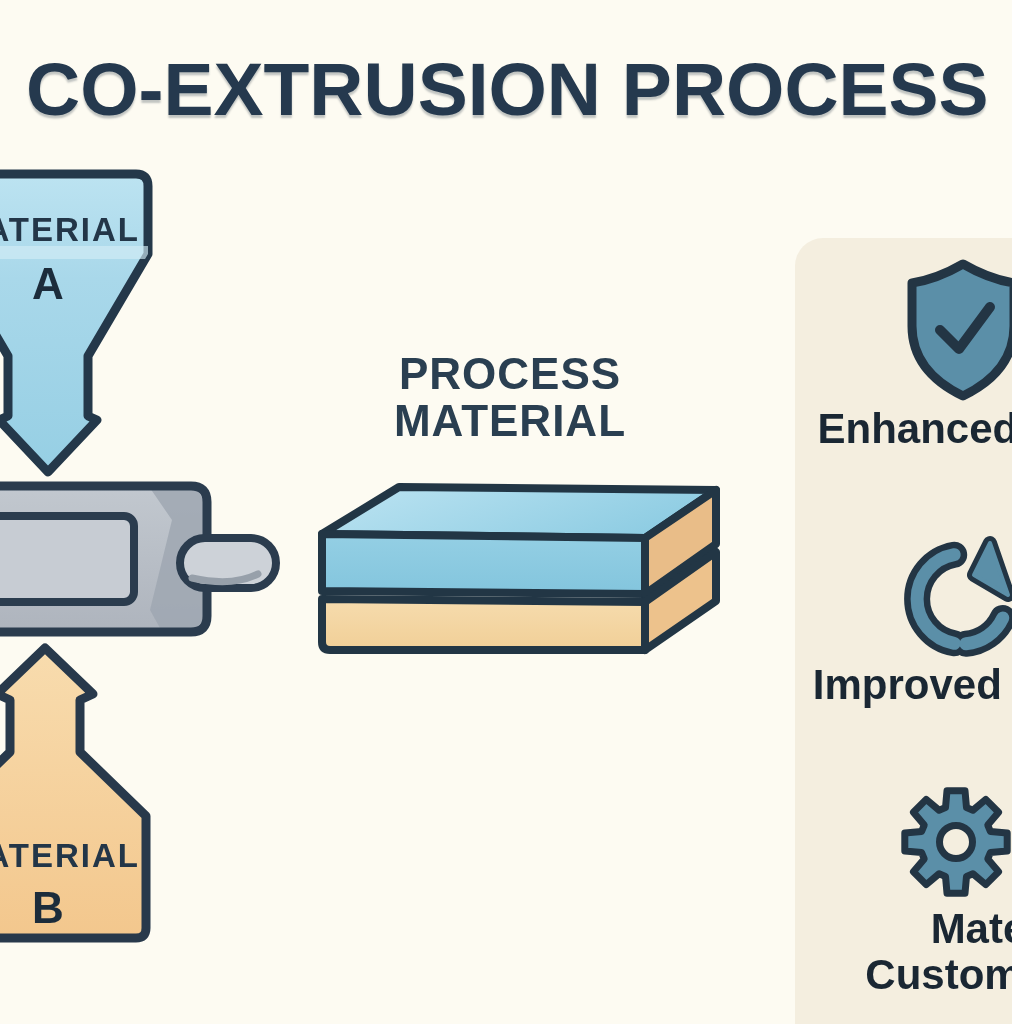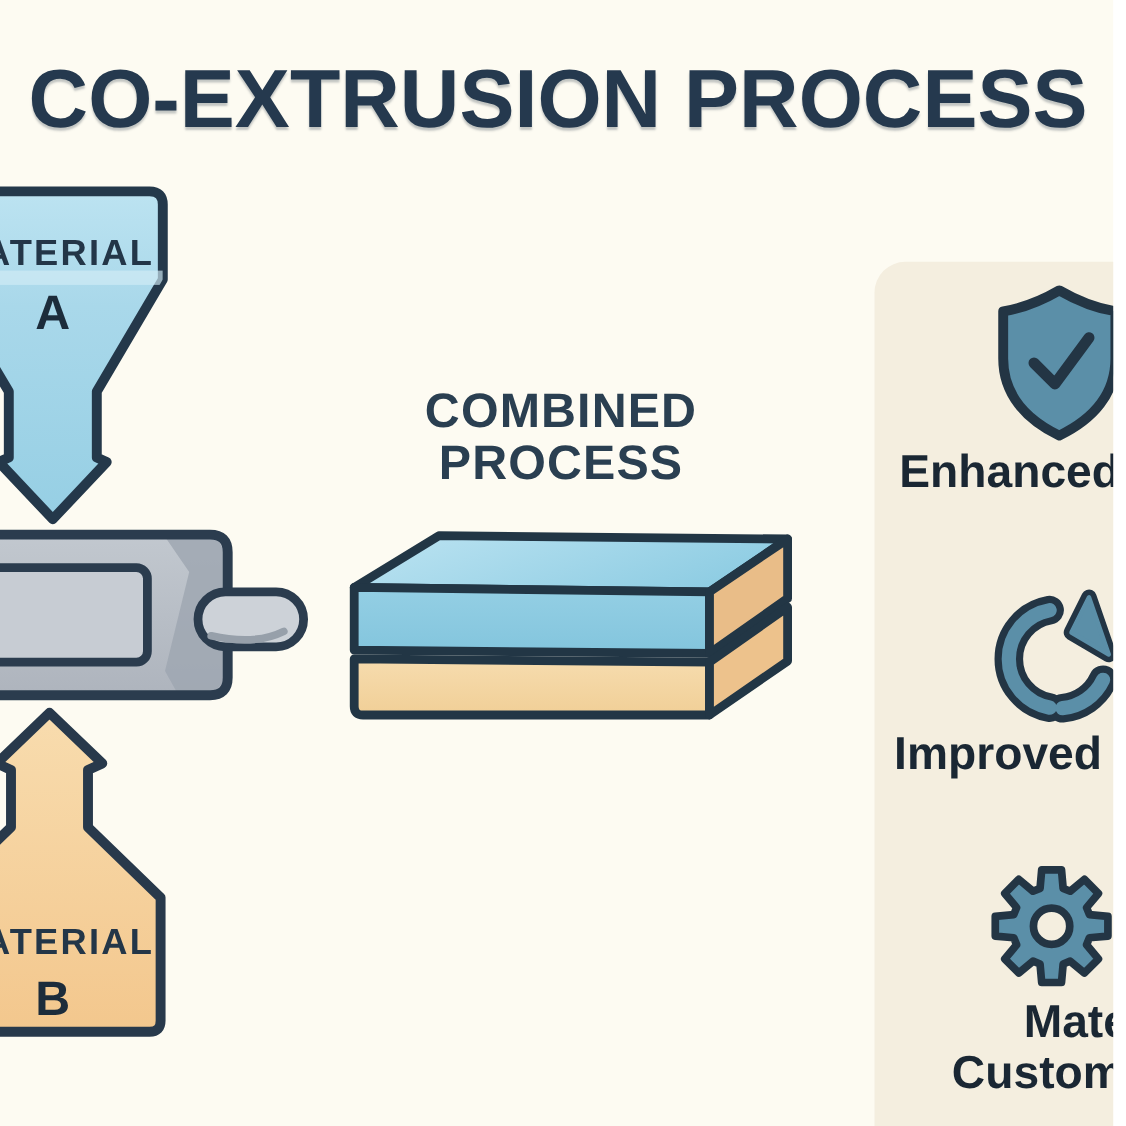--- a/index.html
+++ b/index.html
@@ -83,21 +83,21 @@
       <linearGradient id="gradB" x1="0" y1="0" x2="0" y2="1">
         <stop offset="0" stop-color="#f8dcae"></stop>
         <stop offset="1" stop-color="#f3c78d"></stop>
       </linearGradient>
     </defs>
     <path d="M 45 8 L 93 54 L 80 60 L 80 112 L 146 176 L 146 288 Q 146 298 136 298 L -56 298 L -56 176 L 10 112 L 10 60 L -3 54 Z" fill="url(#gradB)" stroke="#28394b" stroke-width="9" stroke-linejoin="round"></path>
     <text class="mat-word" x="48" y="227" text-anchor="middle">MATERIAL</text>
     <text class="mat-letter" x="48" y="283" text-anchor="middle">B</text>
   </svg>
 
-  <div class="combined-label">COMBINED PROCESS</div>
+  <div class="combined-label">PROCESS MATERIAL</div>
 
   <svg class="svg-slab" viewBox="0 0 420 195">
     <defs>
       <linearGradient id="gradTop" x1="0" y1="0" x2="1" y2="0.35">
         <stop offset="0" stop-color="#bde4f2"></stop>
         <stop offset="1" stop-color="#8fcde3"></stop>
       </linearGradient>
       <linearGradient id="gradFrontB" x1="0" y1="0" x2="0" y2="1">
         <stop offset="0" stop-color="#94cfe4"></stop>
         <stop offset="1" stop-color="#83c5dd"></stop>

